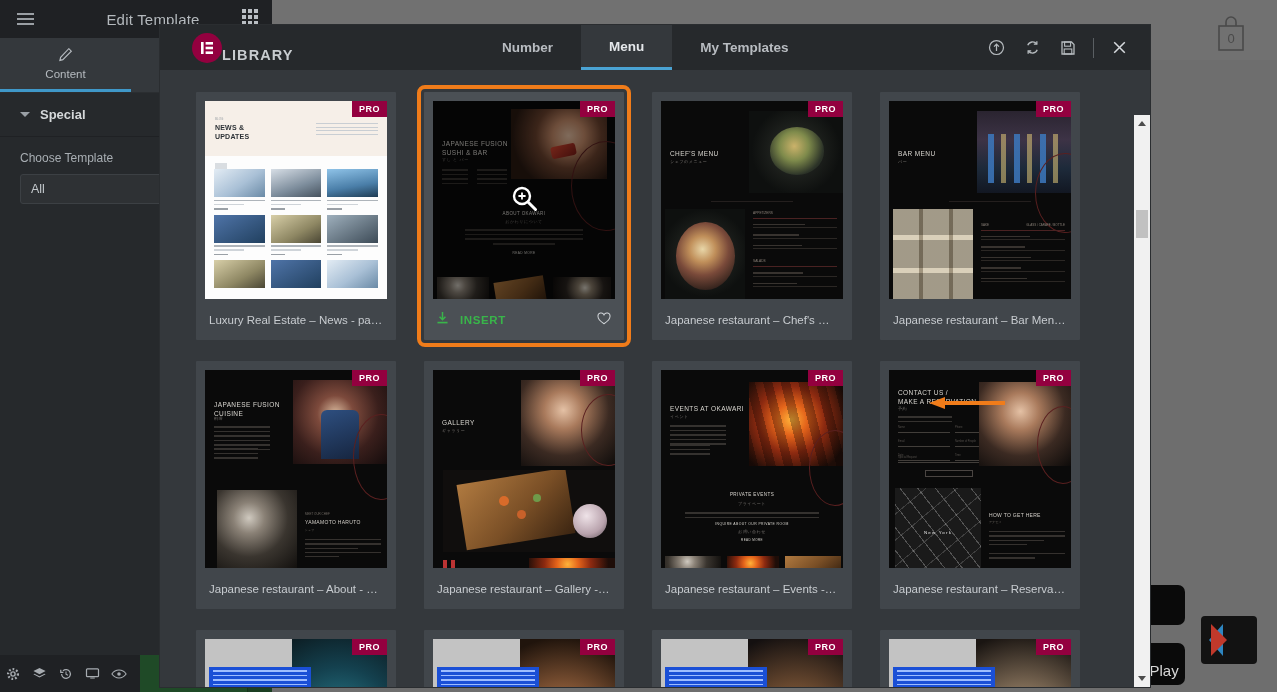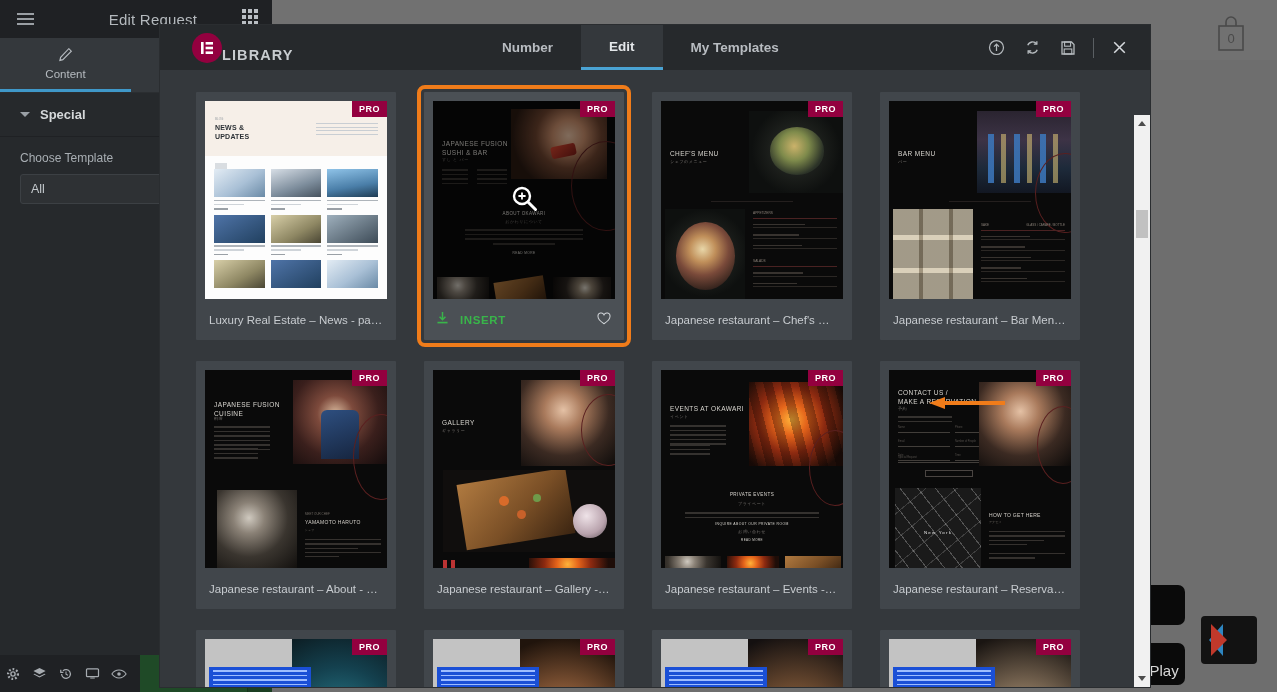--- a/index.html
+++ b/index.html
@@ -444,21 +444,21 @@
   </div>
 </div>
 
 <div class="panel">
   <div class="panel-header">
     <div class="hamburger">
       <span></span>
         <span></span>
         <span></span>
     </div>
-    <div class="panel-title">Edit Request</div>
+    <div class="panel-title">Edit Template</div>
     <div class="grid-icon">
       <i></i>
         <i></i>
         <i></i>
         <i></i>
         <i></i>
         <i></i>
         <i></i>
         <i></i>
         <i></i>
@@ -536,21 +536,21 @@
           <rect x="5.6" y="1" width="7.4" height="2.6" fill="#fff"></rect>
           <rect x="5.6" y="5.7" width="7.4" height="2.6" fill="#fff"></rect>
           <rect x="5.6" y="10.4" width="7.4" height="2.6" fill="#fff"></rect>
         </svg>
       </div>
       <div class="brand-name">LIBRARY</div>
     </div>
 
     <div class="modal-tabs">
       <div class="m-tab">Number</div>
-      <div class="m-tab active">Edit</div>
+      <div class="m-tab active">Menu</div>
       <div class="m-tab">My Templates</div>
     </div>
 
     <div class="modal-actions">
       <div class="ma-btn">
         <svg width="17" height="17" viewBox="0 0 18 18">
             <circle cx="9" cy="9" r="7.4" fill="none" stroke="#b5babe" stroke-width="1.3"></circle>
             <path d="M9 12.6V5.6M6.4 8.1 9 5.4l2.6 2.7" fill="none" stroke="#b5babe" stroke-width="1.3"></path>
           </svg>
       </div>

